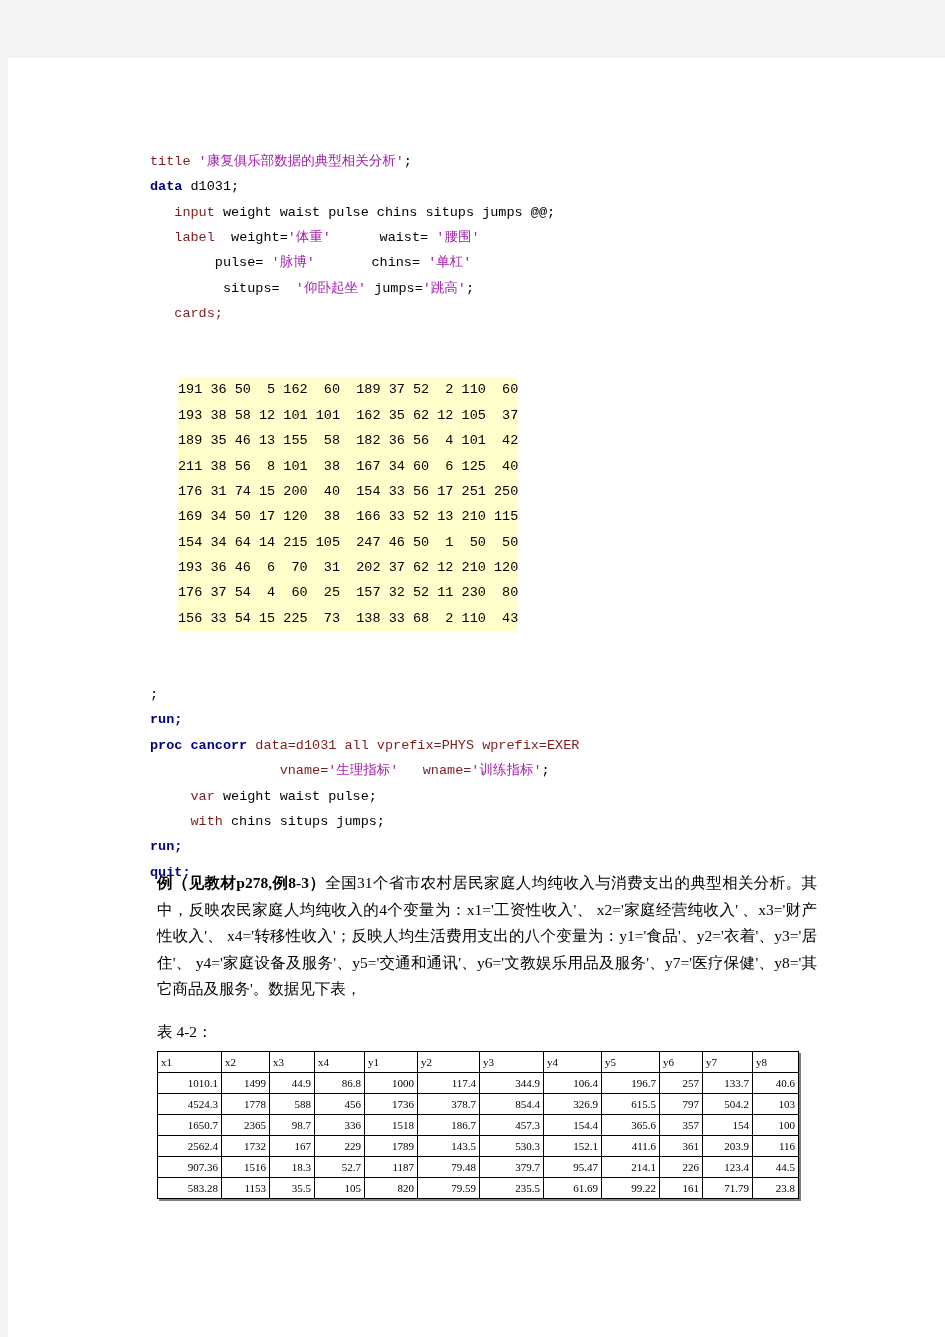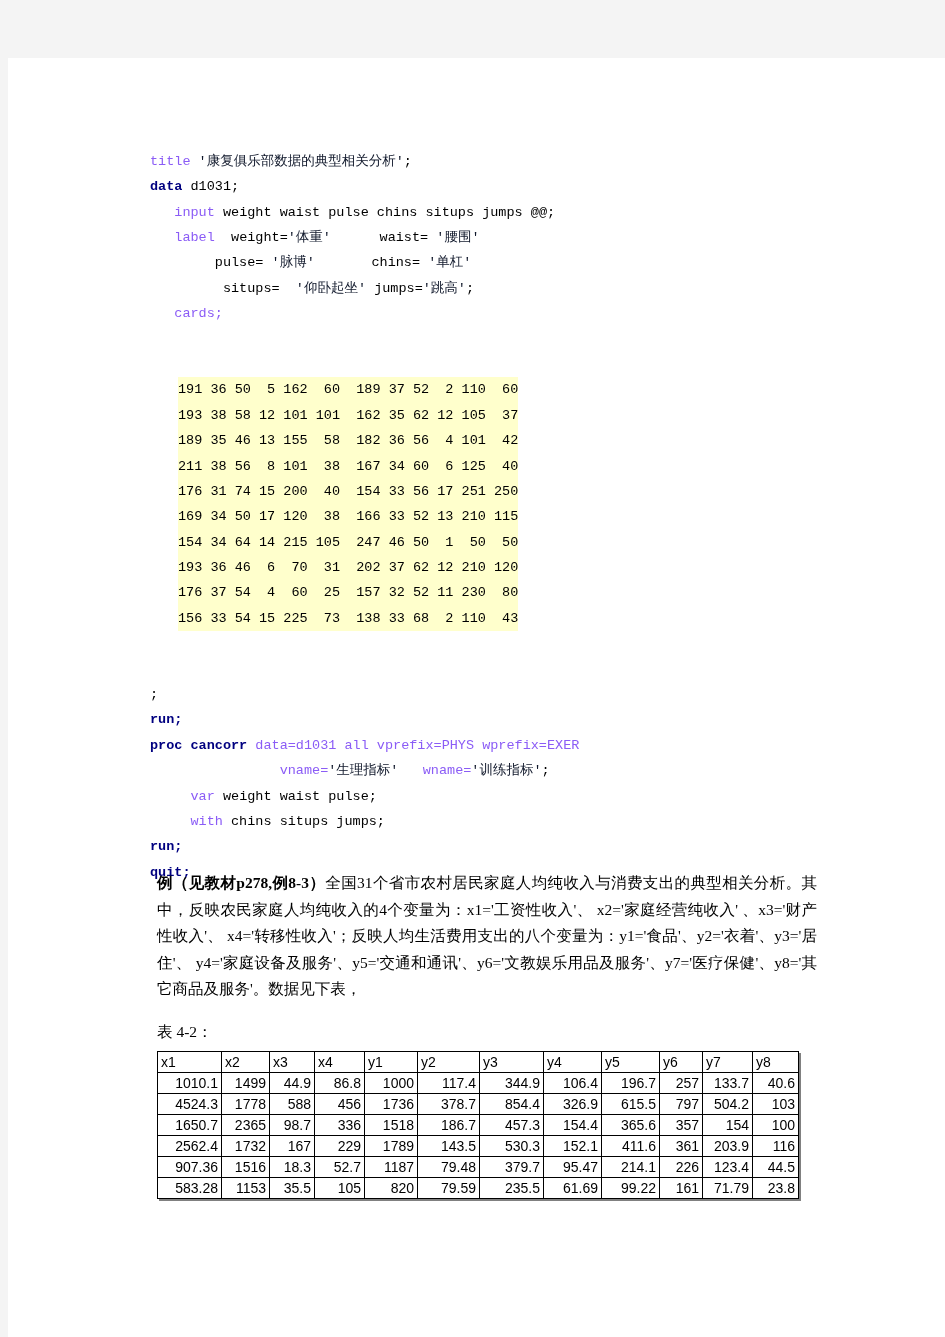--- a/index.html
+++ b/index.html
@@ -35,24 +35,24 @@
     position: absolute;
     left: 142px;
     top: 40px;
     font-family: "Liberation Mono", "DejaVu Sans Mono", monospace;
     font-size: 13.5px;
     line-height: 25.4px;
     white-space: pre;
     color: #000000;
   }
   .code-line { white-space: pre; height: 25.4px; }
-  .kw-blue   { color: #8b5cf6; }
+  .kw-blue   { color: #7f1d1d; }
   .kw-navy   { color: #000080; font-weight: bold; }
   .kw-proc   { color: #000080; font-weight: bold; }
-  .str       { color: #0f172a; }
+  .str       { color: #a21caf; }
   .plain     { color: #000000; }
   .hl {
     background: #ffffcc;
     display: inline-block;
     margin-left: 28px;
   }
 
   
   .para {
     position: absolute;
@@ -78,22 +78,22 @@
   }
 
   
   .tbl-wrap {
     position: absolute;
     left: 149px;
     top: 993px;
   }
   table.data {
     border-collapse: collapse;
-    font-family: Liberation Sans, sans-serif;
-    font-size: 14px;
+    font-family: Liberation Serif, serif;
+    font-size: 11px;
     color: #000;
     border: 1px solid #000;
     box-shadow: 2px 2px 0 0 #808080;
     background: #fff;
   }
   table.data td, table.data th {
     border: 1px solid #000;
     padding: 2px 4px 2px 4px;
     height: 21px;
     box-sizing: border-box;

